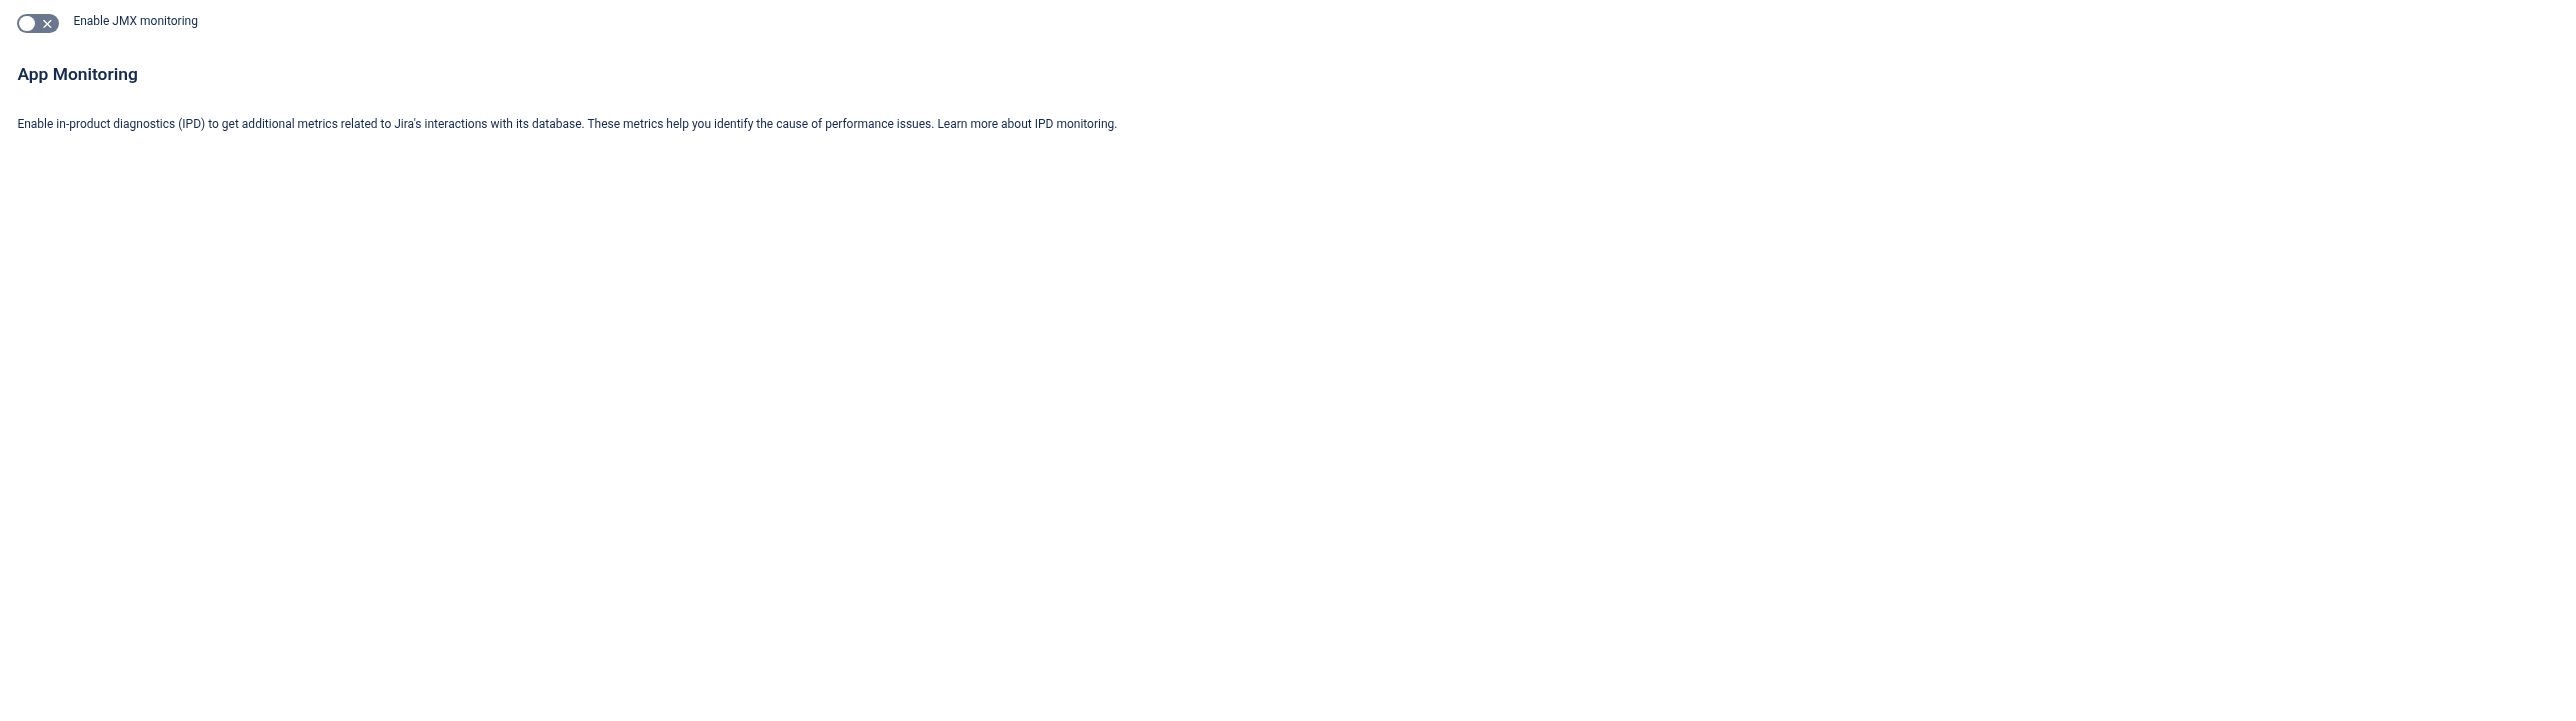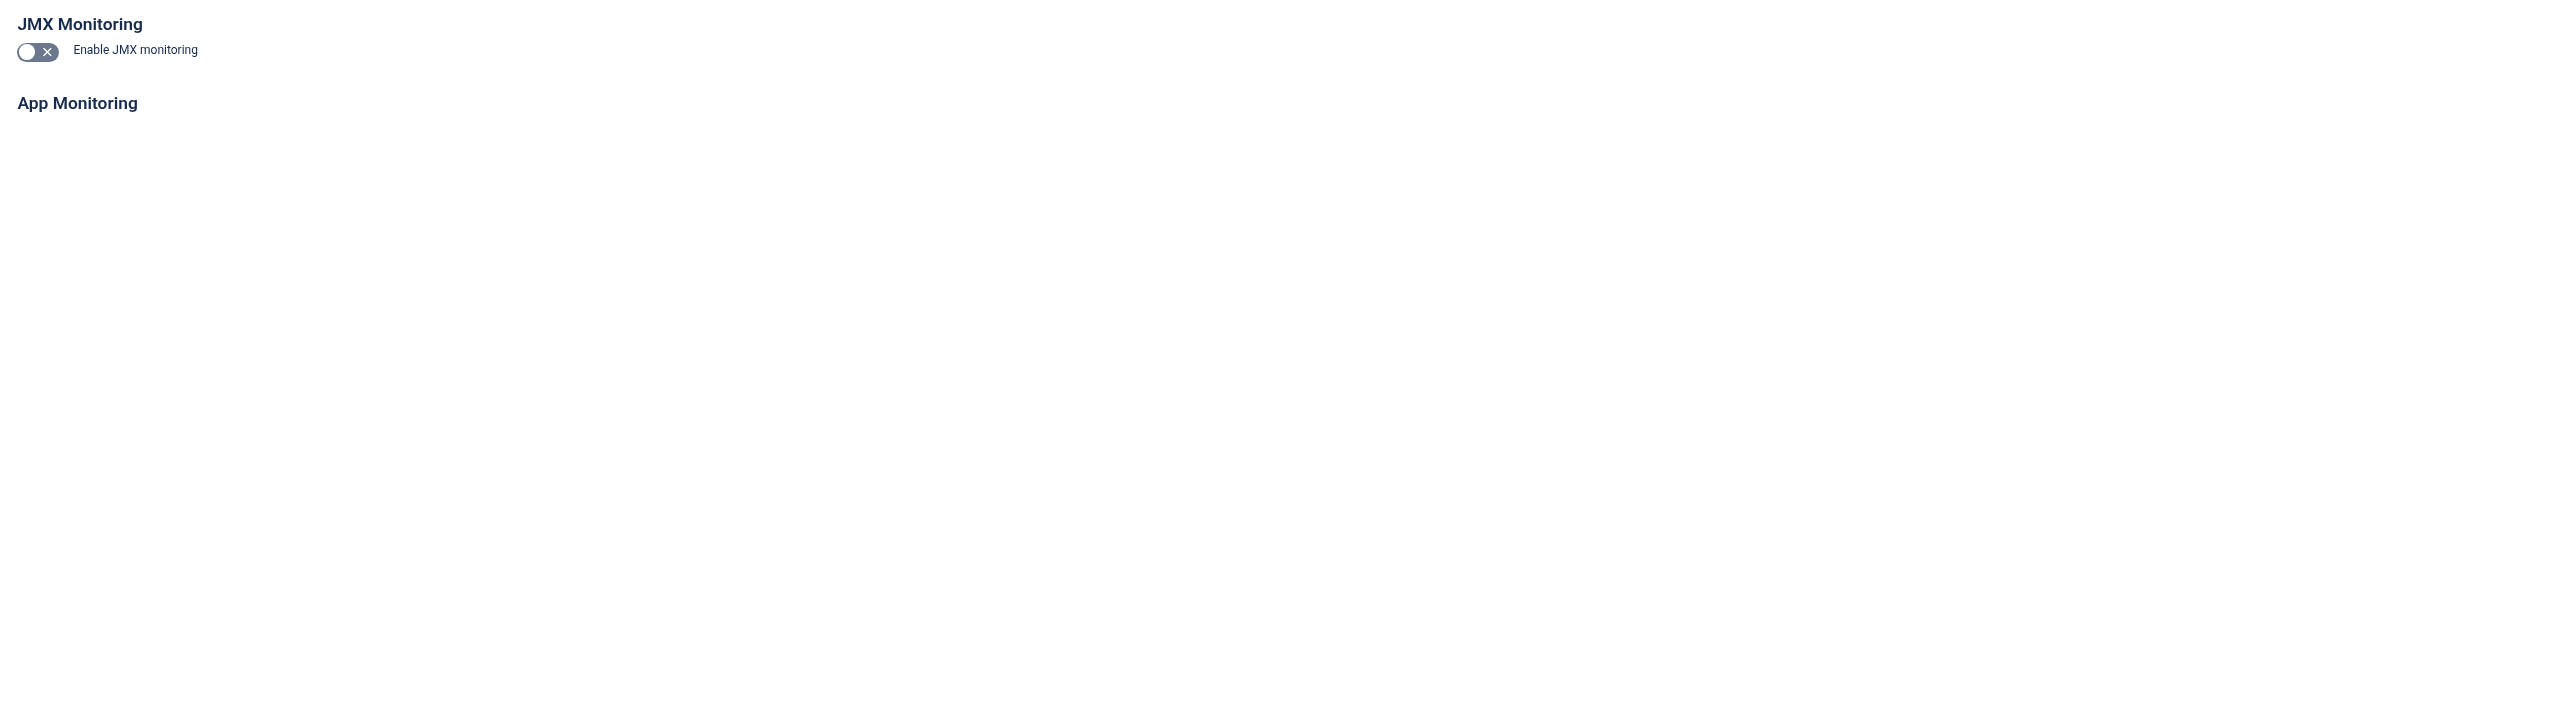--- a/index.html
+++ b/index.html
@@ -72,34 +72,36 @@
     }
     .toggle-label {
       font-size: 12px;
       color: #172B4D;
     }
   </style>
 </head>
 <body>
 
 <div class="section">
-  <h2 class="section-title">JMX Monitoring</h2>
   <div class="toggle-row">
     <div class="toggle">
       <div class="toggle-knob"></div>
       <div class="toggle-x">
         <svg viewBox="0 0 10 10" fill="none" stroke="#fff" stroke-width="1.5" stroke-linecap="round">
           <line x1="1" y1="1" x2="9" y2="9"></line>
           <line x1="9" y1="1" x2="1" y2="9"></line>
         </svg>
       </div>
     </div>
     <span class="toggle-label">Enable JMX monitoring</span>
   </div>
 </div>
 
 <div class="section">
   <h2 class="section-title">App Monitoring</h2>
 </div>
 
 <div class="section">
+  <p class="section-description">
+    <span>Enable in-product diagnostics (IPD) to get additional metrics related to Jira's interactions with its database. These metrics help you identify the cause of performance issues. Learn more about IPD monitoring.</span>
+  </p>
 </div>
 
 
 </body></html>

